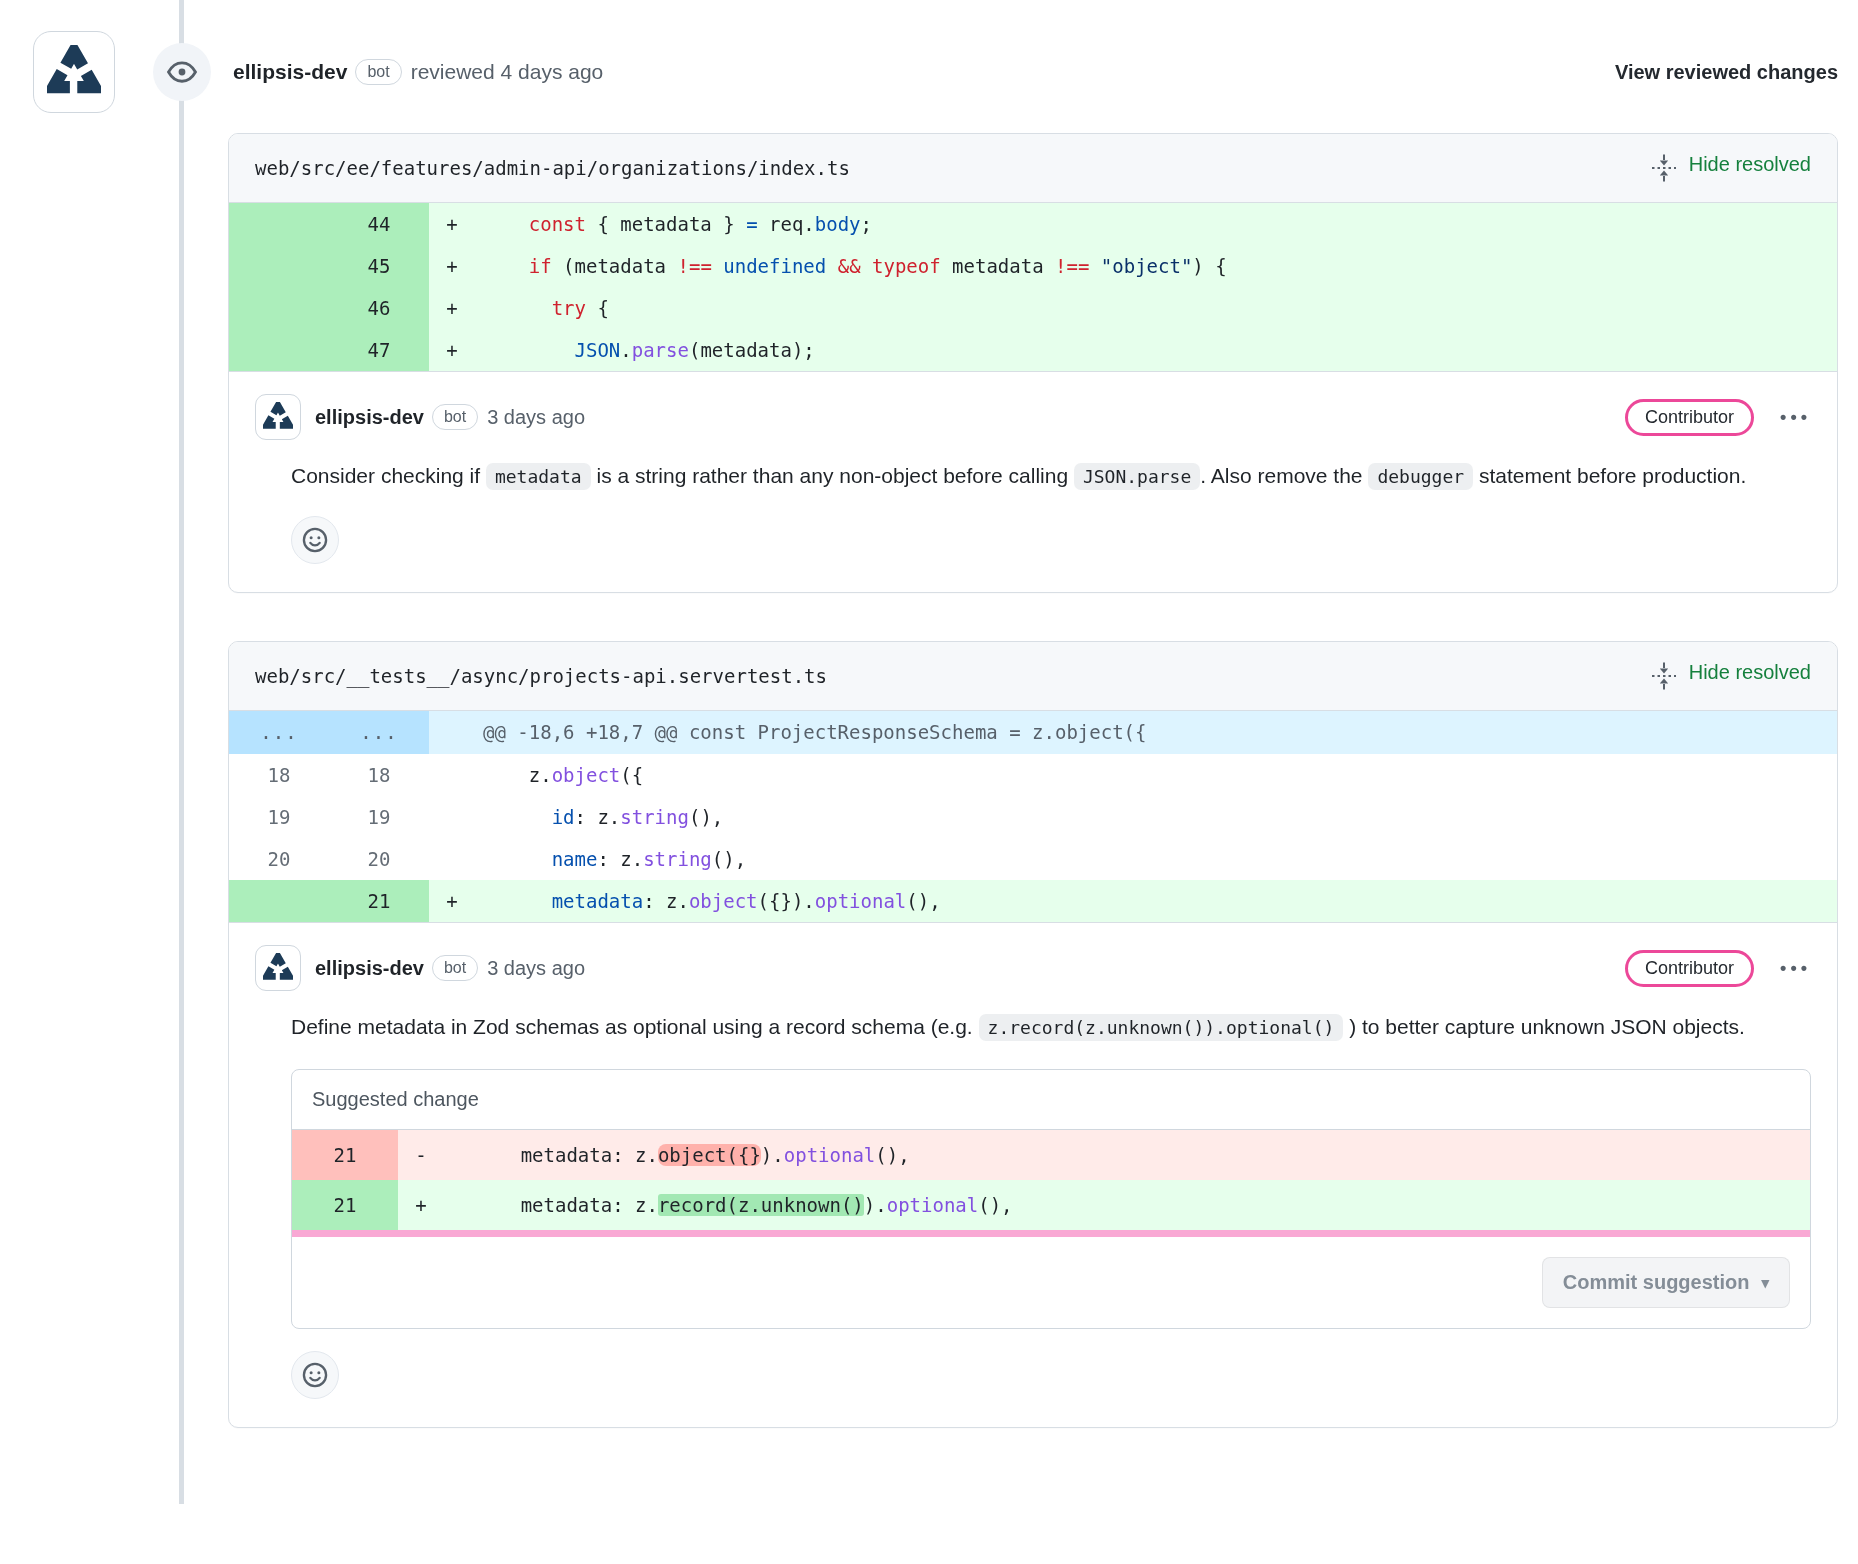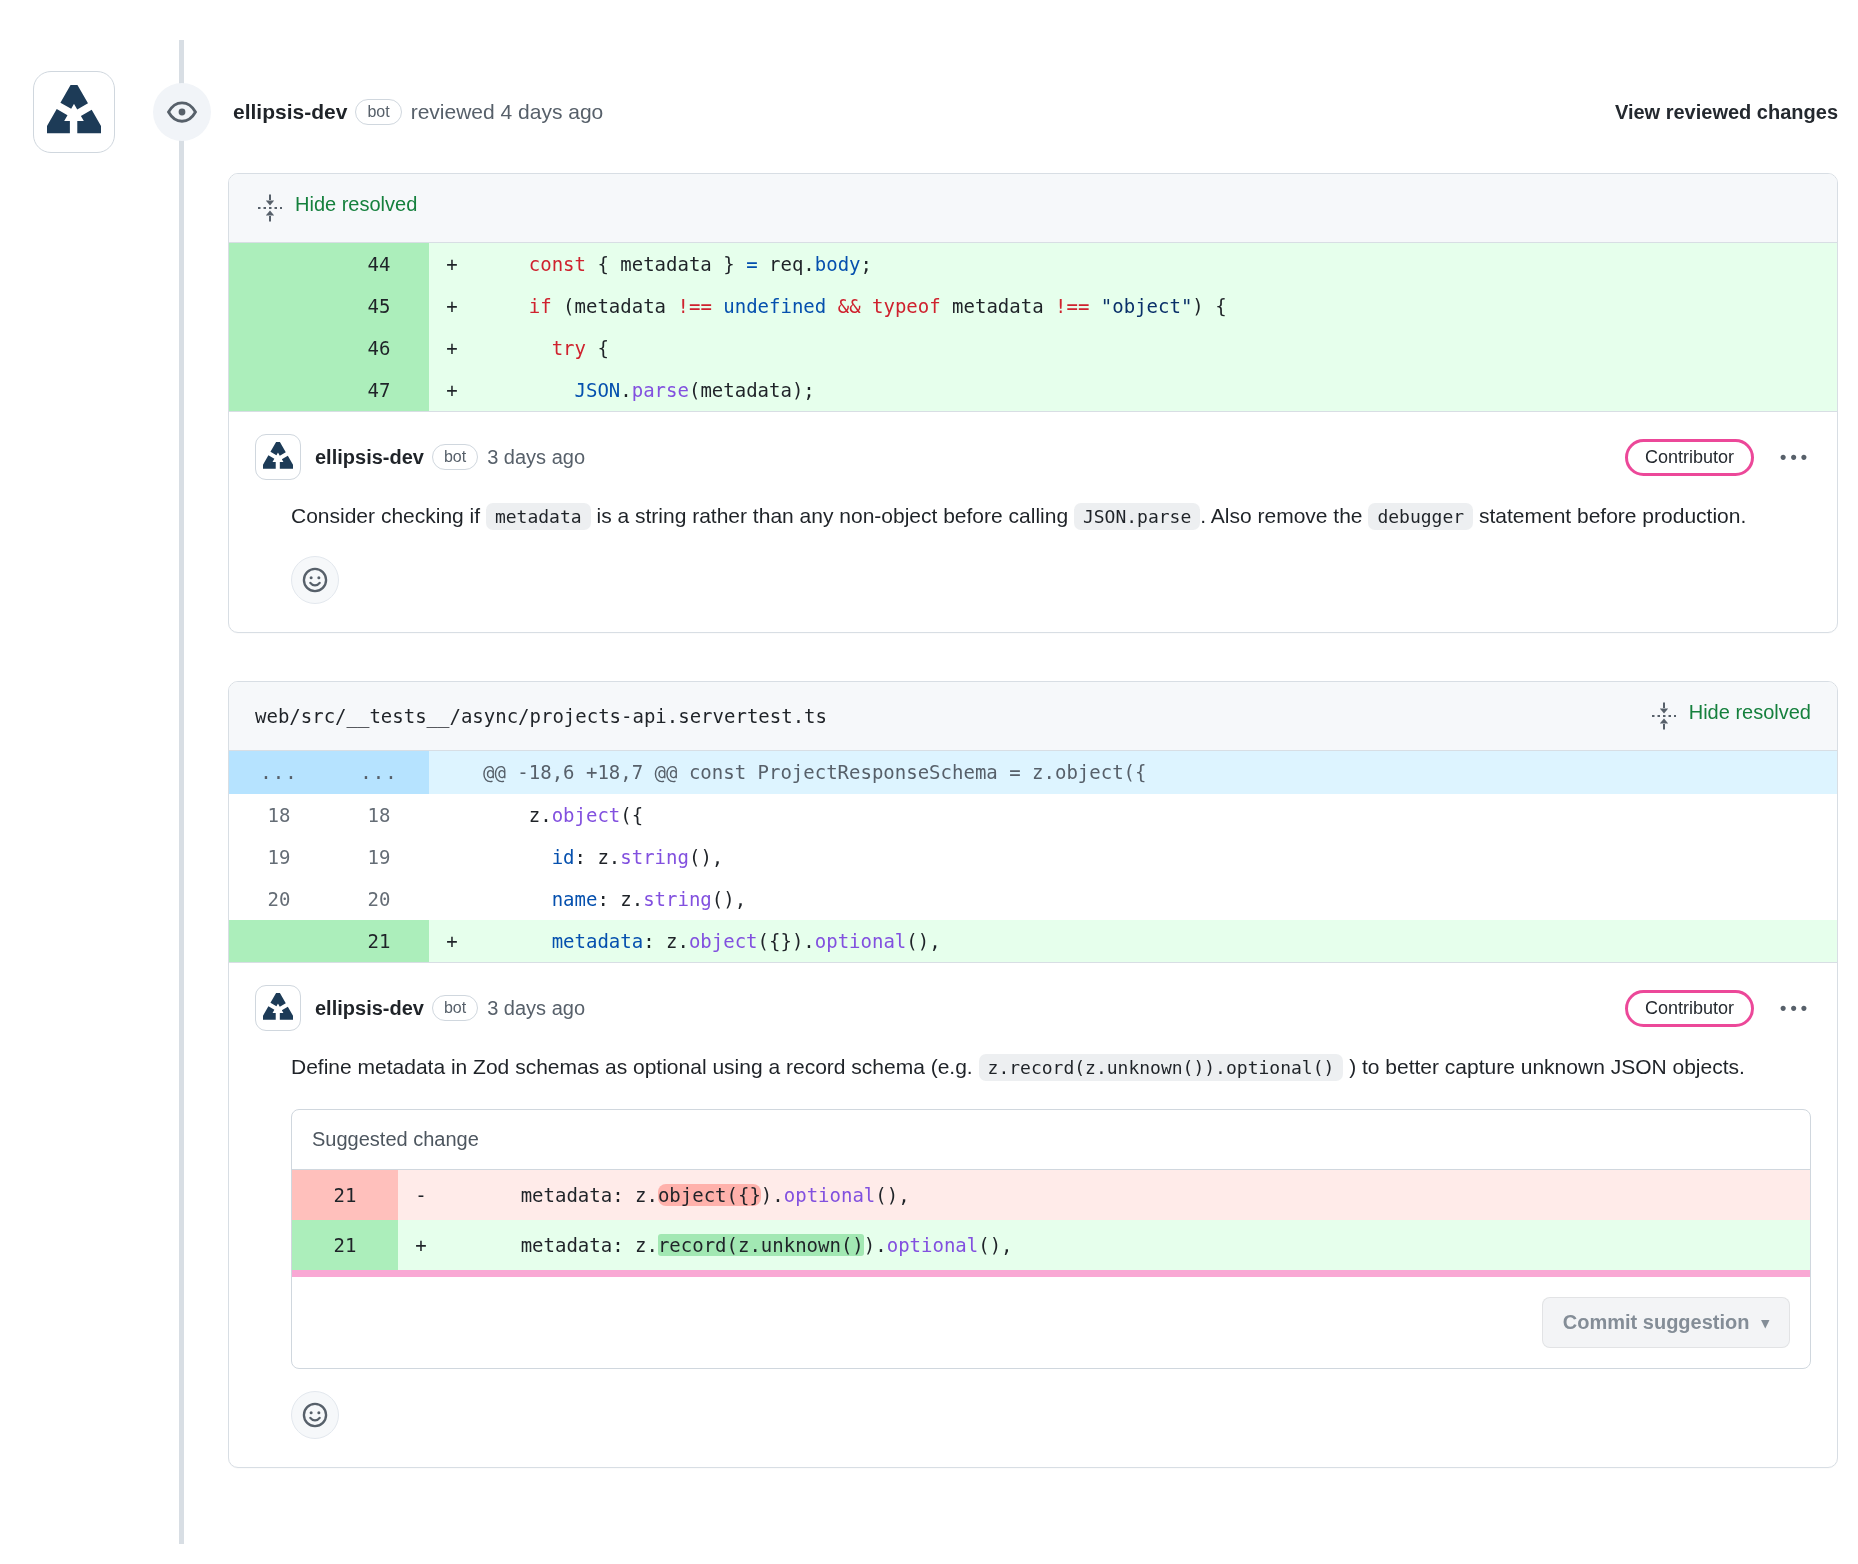--- a/index.html
+++ b/index.html
@@ -1,17 +1,17 @@
 <!DOCTYPE html>
 <html><head>
 <meta charset="utf-8">
 <style>
   * { margin:0; padding:0; box-sizing:border-box; }
   body { background:#ffffff; font-family:"Liberation Sans", sans-serif; color:#1f2328; }
-  .page { position:relative; width:1858px; height:1504px; background:#fff; overflow:hidden;margin-top:40px; }
+  .page { position:relative; width:1858px; height:1504px; background:#fff; overflow:hidden; }
 
   .timeline-line { position:absolute; left:179px; top:0; bottom:0; width:5px; background:#d8dee4; }
 
   
   .top-row { position:absolute; top:31px; left:33px; right:20px; display:flex; align-items:center; }
   .top-avatar { width:82px; height:82px; border:1px solid #d0d7de; border-radius:18px; background:#fff;
                 display:flex; align-items:center; justify-content:center; flex:0 0 auto; z-index:2; }
   .eye-badge { width:58px; height:58px; border-radius:50%; background:#f1f4f8; margin-left:38px;
                display:flex; align-items:center; justify-content:center; flex:0 0 auto; z-index:2; }
   .rh-text { display:flex; align-items:center; margin-left:22px; flex:1 1 auto; }
@@ -109,20 +109,21 @@
       <span class="pill-bot">bot</span>
       <span class="rh-meta">reviewed 4 days ago</span>
       <a class="rh-view">View reviewed changes</a>
     </div>
   </div>
 
   <div class="cards">
 
     <section class="card">
       <header class="card-header">
+        <span class="file-path">web/src/ee/features/admin-api/organizations/index.ts</span>
         <button class="hide-resolved">
           <span>
             <svg width="30" height="30" viewBox="0 0 30 30">
               <line x1="3" y1="15" x2="27" y2="15" stroke="#57606a" stroke-width="2" stroke-dasharray="2.5 3"></line>
               <line x1="15" y1="1.5" x2="15" y2="7" stroke="#57606a" stroke-width="2"></line>
               <polygon points="10.8,7.5 19.2,7.5 15,12.5" fill="#57606a"></polygon>
               <line x1="15" y1="28.5" x2="15" y2="23" stroke="#57606a" stroke-width="2"></line>
               <polygon points="10.8,22.5 19.2,22.5 15,17.5" fill="#57606a"></polygon>
             </svg>
           </span>

